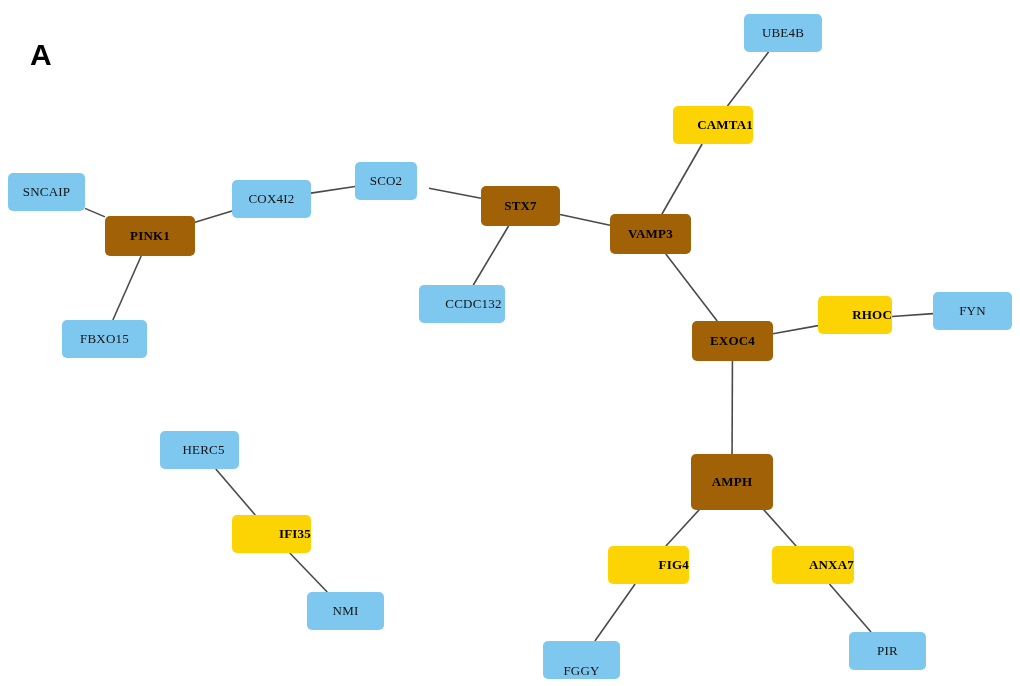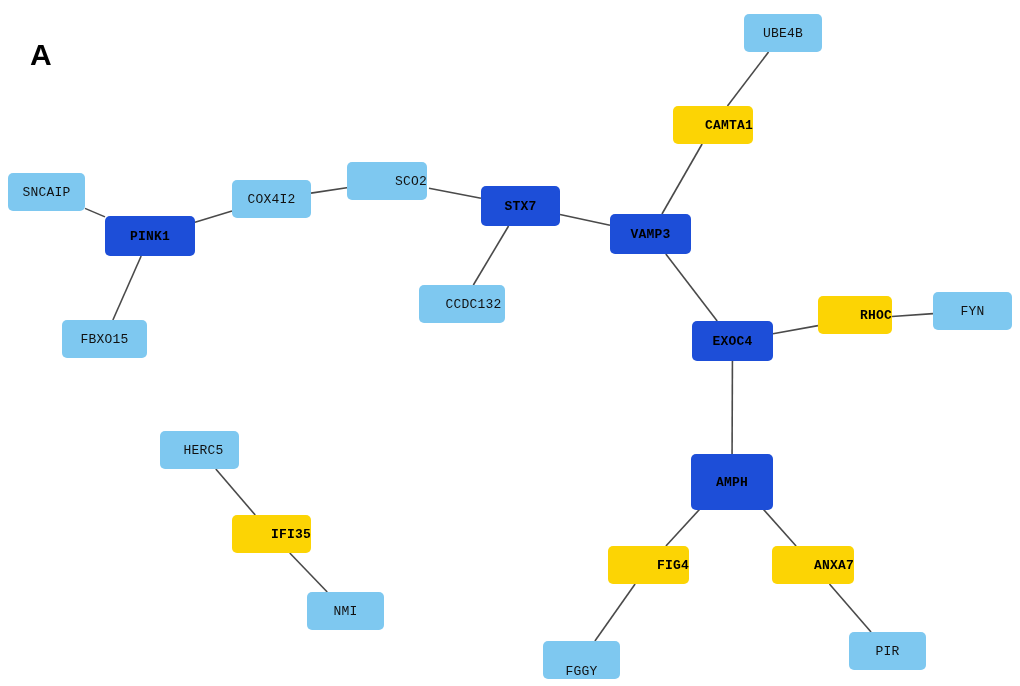--- a/index.html
+++ b/index.html
@@ -31,31 +31,31 @@
     color: #000000;
     font-family: "Liberation Sans", sans-serif;
   }
   .node {
     position: absolute;
     display: flex;
     align-items: center;
     justify-content: center;
     border-radius: 5px;
     font-size: 13px;
-    font-family: Liberation Mono, monospace;
+    font-family: Liberation Serif, serif;
     box-sizing: border-box;
     white-space: nowrap;
     letter-spacing: 0.2px;
   }
   .node.blue {
     background: #7ec8f0;
     color: #111111;
   }
   .node.red {
-    background: #1d4ed8;
+    background: #a16207;
     color: #000000;
     font-weight: bold;
     text-align: right;
   }
   .node.yellow {
     background: #fcd404;
     color: #000000;
     font-weight: bold;
     justify-content: flex-end;
   }
@@ -92,21 +92,21 @@
       </div>
       <div class="node red" style="left: 105px; top: 216px; width: 90px; height: 40px;">
         <span>PINK1</span>
       </div>
       <div class="node blue" style="left: 62px; top: 320px; width: 85px; height: 38px;">
         <span>FBXO15</span>
       </div>
       <div class="node blue" style="left: 232px; top: 180px; width: 79px; height: 38px;">
         <span>COX4I2</span>
       </div>
-      <div class="node blue" style="left: 347px; top: 162px; width: 80px; height: 38px; justify-content: flex-end;">
+      <div class="node blue" style="left: 355px; top: 162px; width: 62px; height: 38px;">
         <span>SCO2</span>
       </div>
       <div class="node red" style="left: 481px; top: 186px; width: 79px; height: 40px;">
         <span>STX7</span>
       </div>
       <div class="node blue" style="left: 419px; top: 285px; width: 86px; height: 38px; padding-left: 23px;">
         <span>CCDC132</span>
       </div>
       <div class="node red" style="left: 610px; top: 214px; width: 81px; height: 40px;">
         <span>VAMP3</span>

